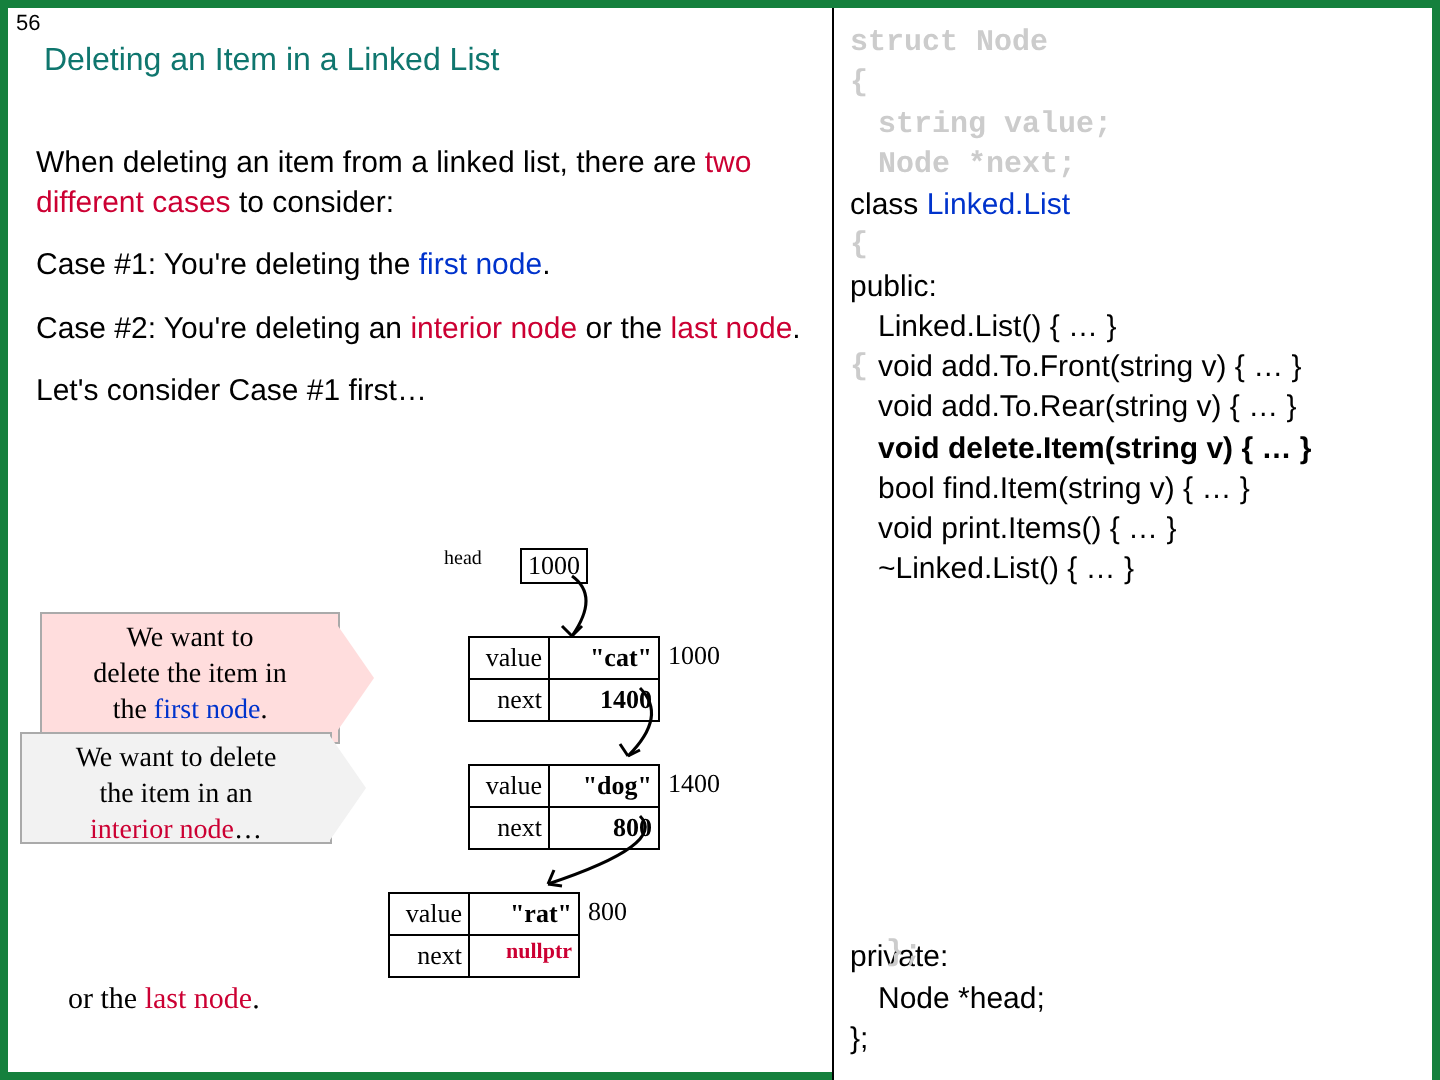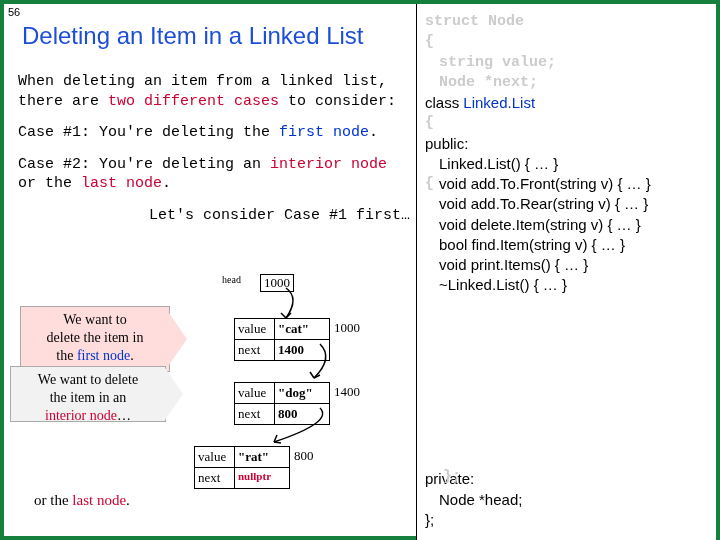--- a/index.html
+++ b/index.html
@@ -8,56 +8,56 @@
     width: 720px; height: 540px;
     border: 4px solid #15803d;
     position: relative;
     background: #fff;
   }
   .slide-num {
     position: absolute; top: 2px; left: 4px;
     font-size: 11px; font-family: Arial, sans-serif;
   }
   .title {
-    font-size: 24px; color: #1d4ed8;
+    font-size: 16px; color: #0f766e;
     margin: 18px 0 14px 18px;
     font-family: "Comic Sans MS", cursive, sans-serif;
   }
   .left-col {
     position: absolute; left: 14px; top: 64px;
     width: 392px;
     font-size: 15px;
-    font-family: Liberation Mono, monospace;
+    font-family: Liberation Sans, sans-serif;
   }
   .left-col p { margin: 4px 0 12px 0; line-height: 1.3; }
   .case1, .case2 { margin-left: 12px; }
   .blue { color: #0033cc; }
   .redtxt { color: #cc0033; }
-  .center { text-align: right; }
+  .center { text-align: left; }
   .diagram {
     position: absolute; left: 20px; top: 270px;
     width: 380px; height: 260px;
   }
   .head-label {
     position: absolute; left: 198px; top: 0;
     font-size: 10px;
   }
   .box1000 {
     position: absolute; left: 236px; top: 0;
     border: 1px solid #000; padding: 0 3px;
     font-size: 13px; background: #fff;
   }
   .node {
     position: absolute;
     border: 1.5px solid #000;
     width: 96px;
     font-size: 13px;
     background: #fff;
   }
-  .node .row { display: flex; }
+  .node .row { display: flex; text-align: right; }
   .node .lab { width: 40px; padding: 2px 3px; border-right: 1px solid #000; }
   .node .val { flex: 1; padding: 2px 3px; font-weight: bold; }
   .node .row + .row { border-top: 1px solid #000; }
   .addr {
     position: absolute; font-size: 13px;
   }
   .callout {
     position: absolute;
     background: #f2f2f2;
     border: 1px solid #aaa;
@@ -90,21 +90,21 @@
     background: #fff;
     font-family: Arial, sans-serif;
     font-size: 15px;
     padding: 8px 6px 6px 8px;
     line-height: 1.35;
   }
   .ghost {
     color: #ccc; font-weight: bold;
     font-family: "Courier New", monospace;
   }
-  .code-panel .b { font-weight: normal; }
+  .code-panel .b { font-weight: bold; }
   .code-panel .kw { color: #0033cc; }
   .code-panel .indent1 { margin-left: 14px; }
   svg.arrow { position: absolute; overflow: visible; }
   .nullptr { color: #cc0033; font-weight: bold; font-size: 11px; }
 </style>
 </head>
 <body>
 
 <div class="slide">
   <div class="slide-num">56</div>

